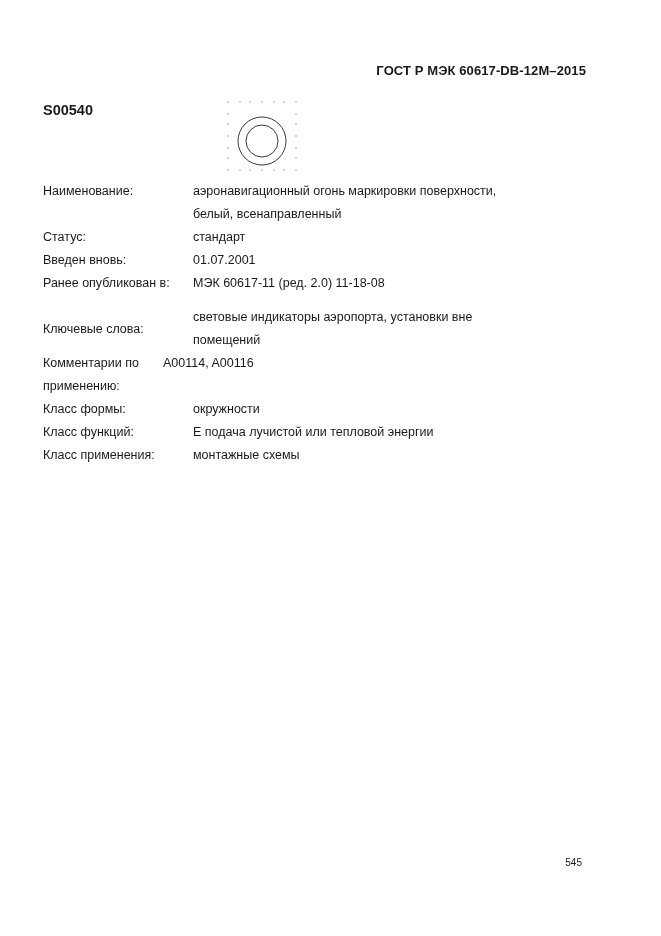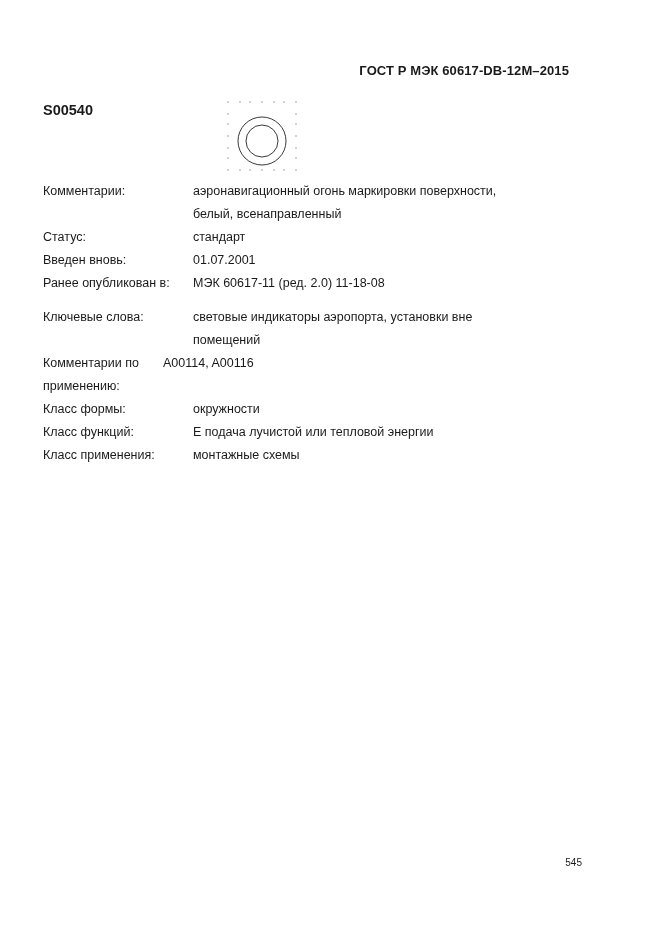--- a/index.html
+++ b/index.html
@@ -1,36 +1,36 @@
 <!DOCTYPE html>
 <html><head>
 <meta charset="utf-8">
 <style>
   html, body { margin: 0; padding: 0; background: #ffffff; }
   body {
     width: 661px; height: 936px; position: relative; overflow: hidden;
     font-family: "Liberation Sans", sans-serif; color: #1a1a1a;
   }
   .header-std {
-    position: absolute; right: 92px; top: 63px;
+    position: absolute; right: 75px; top: 63px;
     font-size: 13px; font-weight: bold; letter-spacing: 0.1px;
   }
   .symbol-code {
     position: absolute; left: 43px; top: 102px;
     font-size: 14.5px; font-weight: bold; text-align: right;
   }
   .symbol-figure {
     position: absolute; left: 222px; top: 96px; width: 80px; height: 80px;
   }
   .props {
     position: absolute; left: 43px; top: 180px; width: 520px;
     font-size: 12.5px; line-height: 23px;
   }
   .row { display: flex; }
-  .row.gap { margin-top: 11px; }
+  .row.gap { margin-top: 11px; align-items: center; }
   .lbl { width: 150px; flex: none; }
   .val { flex: 1; }
   .page-num {
     position: absolute; right: 79px; top: 857px; font-size: 10px;
   }
 </style>
 </head>
 <body>
 
 <div class="header-std">ГОСТ Р МЭК 60617-DB-12M–2015</div>
@@ -66,21 +66,21 @@
         <circle cx="74" cy="52" r="0.8"></circle>
         <circle cx="74" cy="62" r="0.8"></circle>
     </g>
     <circle cx="40" cy="45" r="24" fill="none" stroke="#222" stroke-width="0.9"></circle>
     <circle cx="40" cy="45" r="16" fill="none" stroke="#222" stroke-width="0.9"></circle>
   </svg>
 </div>
 
 <div class="props">
   <div class="row">
-    <div class="lbl">Комментарии:</div>
+    <div class="lbl">Наименование:</div>
     <div class="val" style="max-width:340px">аэронавигационный огонь маркировки поверхности, белый, всенаправленный</div>
   </div>
   <div class="row">
     <div class="lbl">Статус:</div>
     <div class="val">стандарт</div>
   </div>
   <div class="row">
     <div class="lbl">Введен вновь:</div>
     <div class="val">01.07.2001</div>
   </div>

